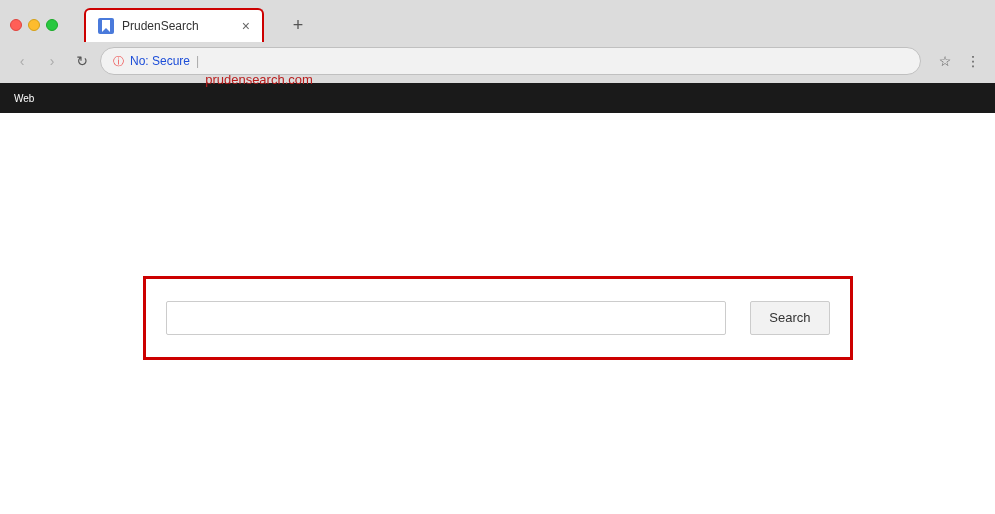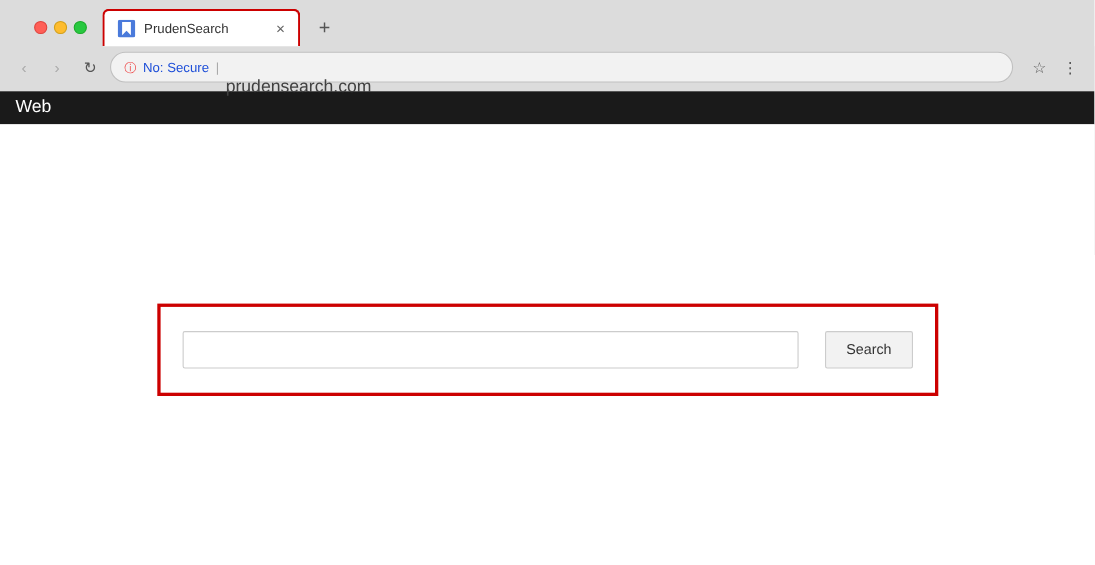--- a/index.html
+++ b/index.html
@@ -16,22 +16,21 @@
     .browser-chrome {
       background: #dcdcdc;
       width: 100%;
     }
 
     
     .tab-bar {
       display: flex;
       align-items: center;
       padding: 8px 10px 0 10px;
-      gap: 8px;
-      margin-left: 21px;
+      gap: 20px;
     }
 
     .traffic-lights {
       display: flex;
       gap: 6px;
       align-items: center;
       margin-right: 6px;
     }
 
     .traffic-light {
@@ -147,22 +146,22 @@
       font-size: 12px;
       color: #1d4ed8;
     }
 
     .divider {
       color: #aaa;
       font-size: 12px;
     }
 
     .url-text {
-      font-size: 16px;
-      color: #404040;
+      font-size: 13px;
+      color: #b91c1c;
       margin-top: 37px;
     }
 
     .toolbar-right {
       display: flex;
       align-items: center;
       gap: 4px;
       margin-left: 6px;
     }
 
@@ -174,21 +173,21 @@
       justify-content: center;
       font-size: 14px;
       color: #555;
       cursor: pointer;
     }
 
     
     .nav-bar {
       background: #1a1a1a;
       color: #fff;
-      font-size: 16px;
+      font-size: 10px;
       padding: 6px 14px;
       font-weight: 500;
       height: 30px;
       display: flex;
       align-items: center;
     }
 
     
     .page-content {
       background: #ffffff;

